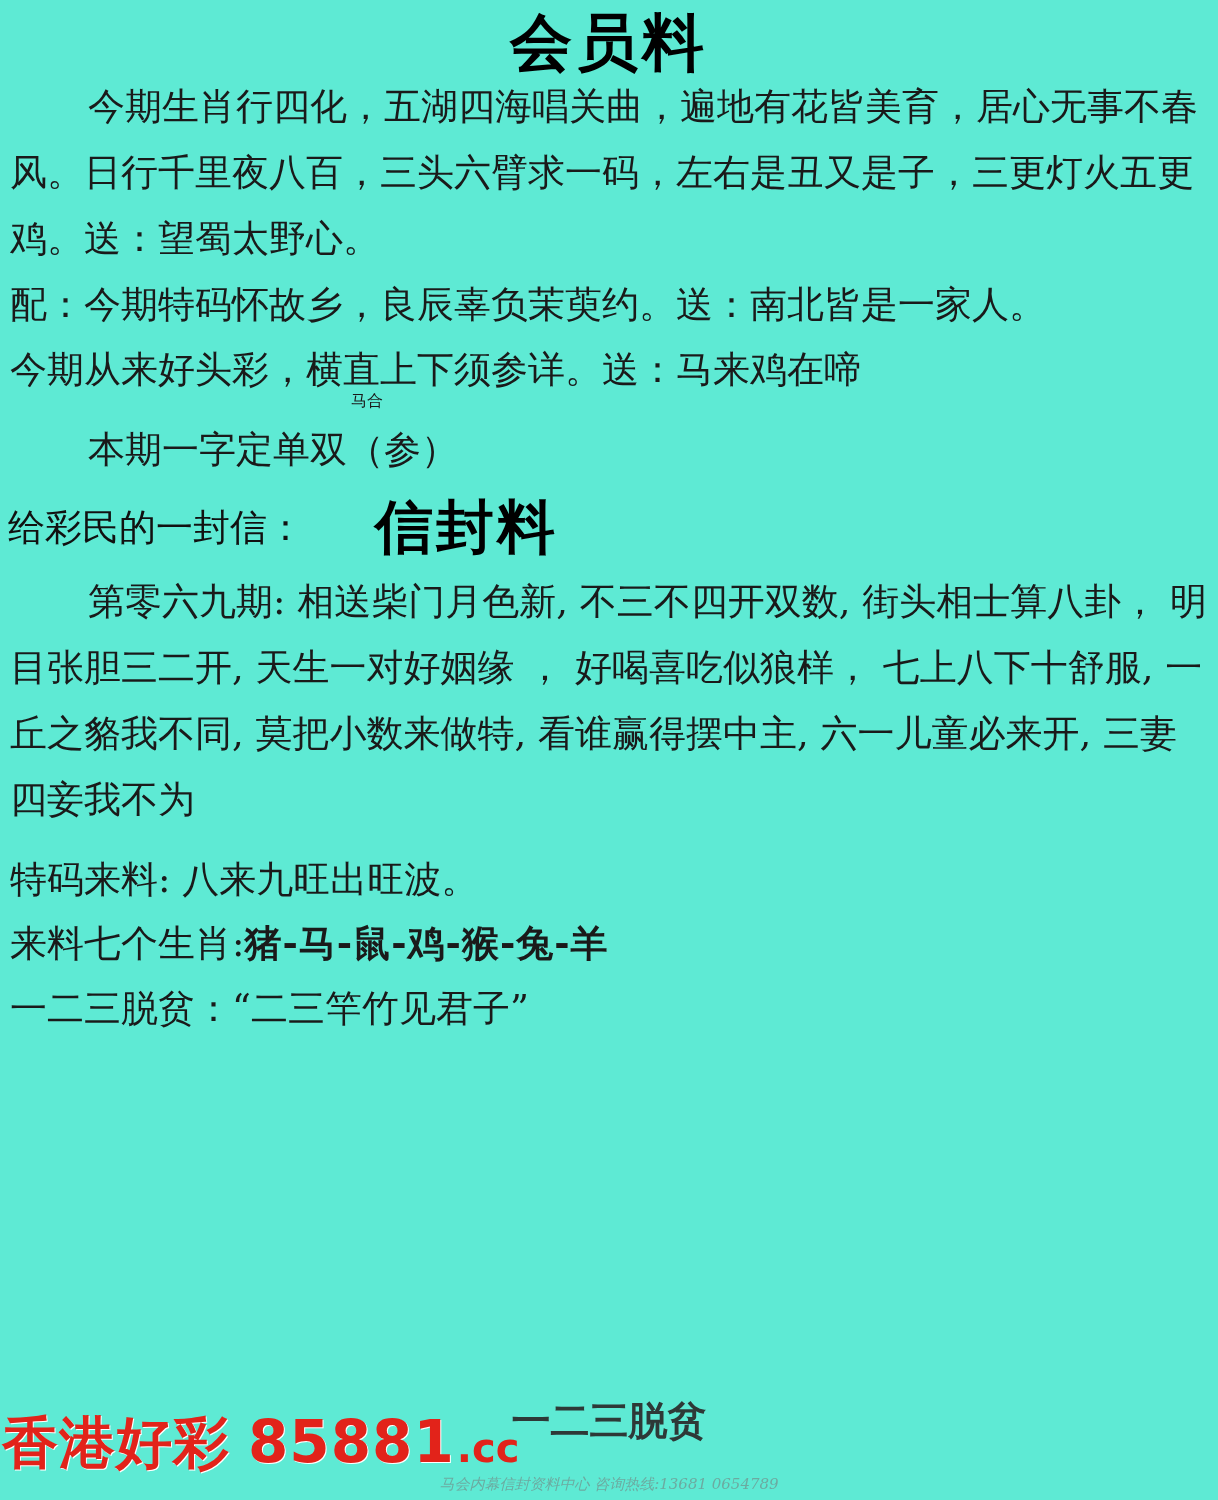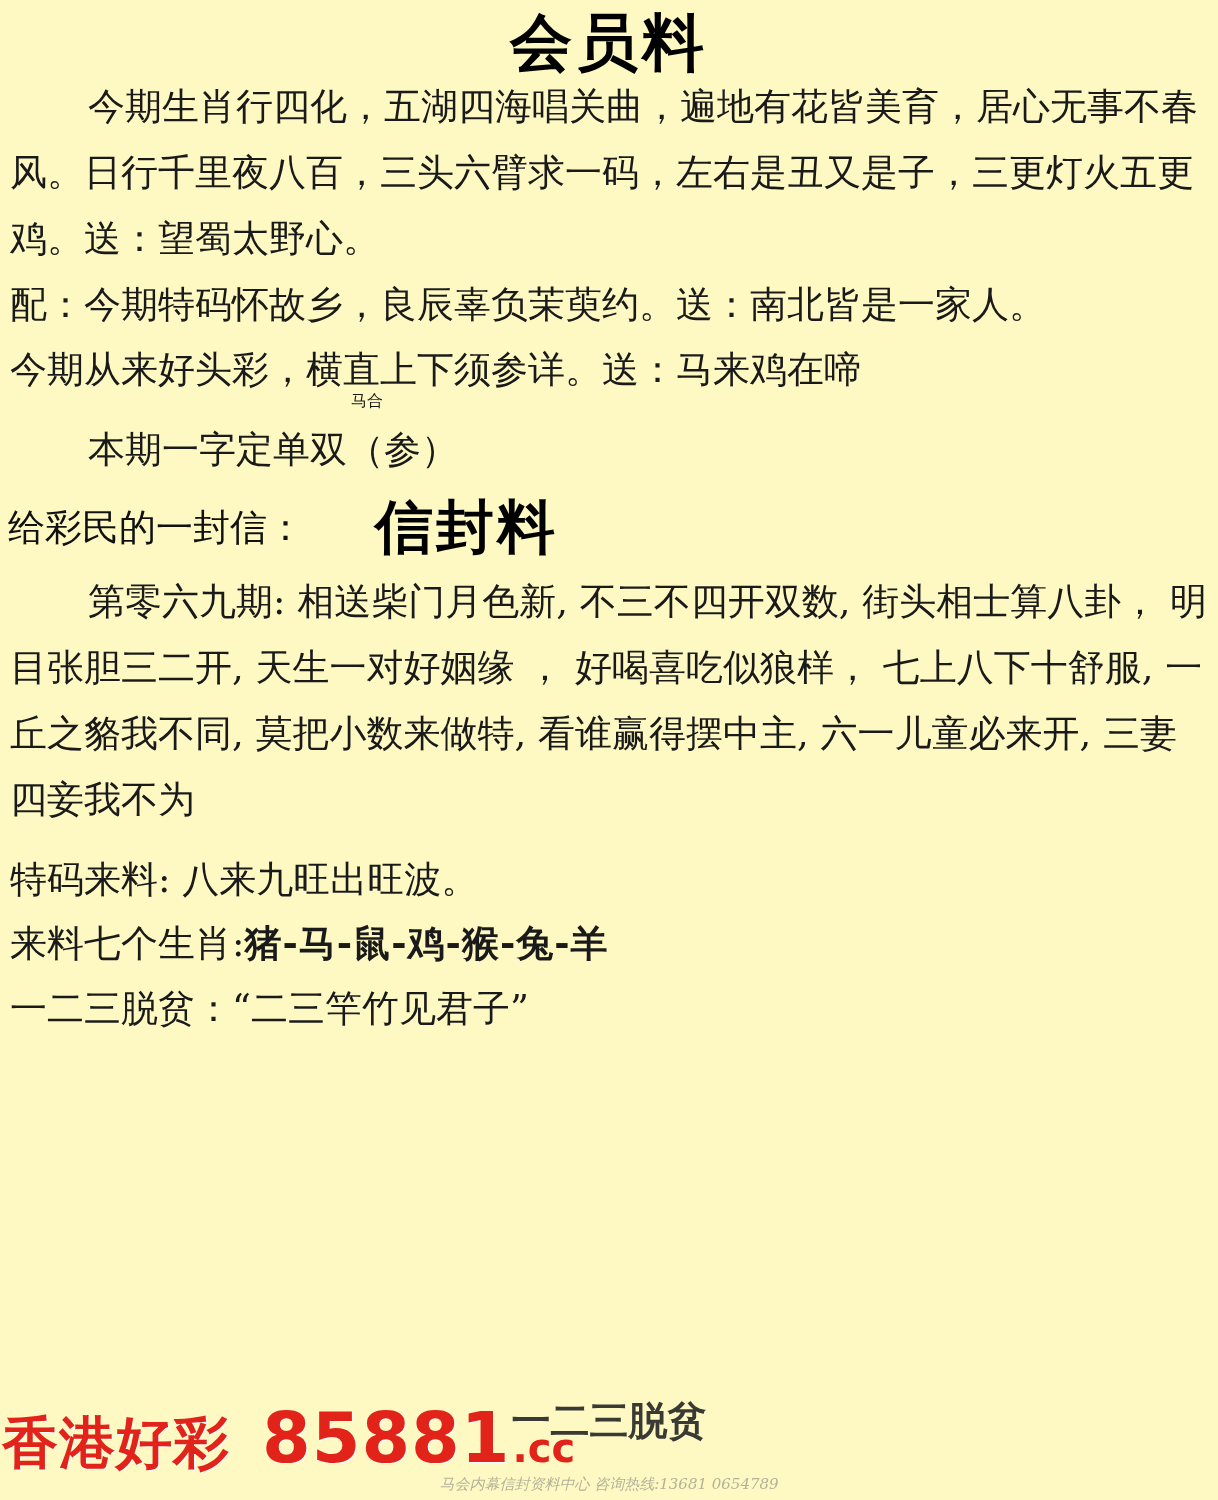--- a/index.html
+++ b/index.html
@@ -12,21 +12,21 @@
     height: 1500px;
     position: relative;
     overflow: hidden;
     font-family: "DejaVu Serif", "Liberation Serif", serif;
     color: #111111;
   }
   .page {
     position: relative;
     width: 1218px;
     height: 1500px;
-    background: #fef9c3;
+    background: #5eead4;
   }
   .title {
     text-align: center;
     font-size: 62px;
     font-weight: bold;
     letter-spacing: 4px;
     line-height: 1;
     margin: 0;
     padding-top: 12px;
     color: #000000;
@@ -101,23 +101,23 @@
     font-weight: bold;
     z-index: 5;
   }
   .wm-cn {
     font-size: 56px;
     color: #e2231a;
     letter-spacing: 1px;
     text-shadow: 1px 1px 0 #ffffff;
   }
   .wm-num {
-    font-size: 70px;
+    font-size: 58px;
     color: #e2231a;
-    margin-left: 32px;
+    margin-left: 18px;
     letter-spacing: 1px;
     text-shadow: 1px 1px 0 #ffffff;
   }
   .wm-tld {
     font-size: 40px;
     color: #e2231a;
     margin-left: 2px;
   }
   .bottom-ghost {
     position: absolute;

